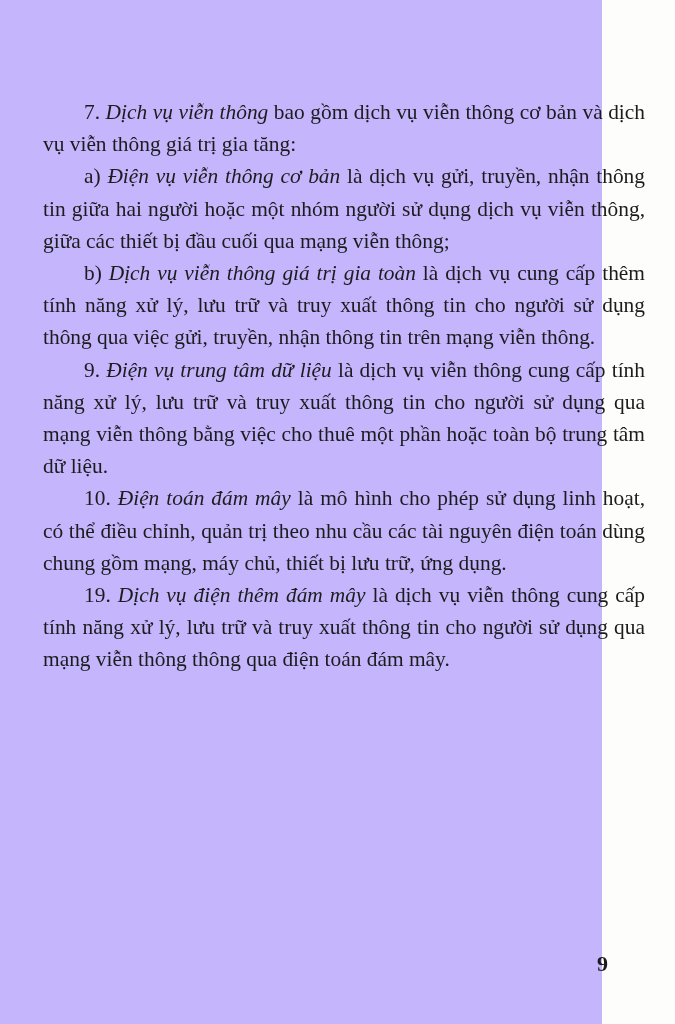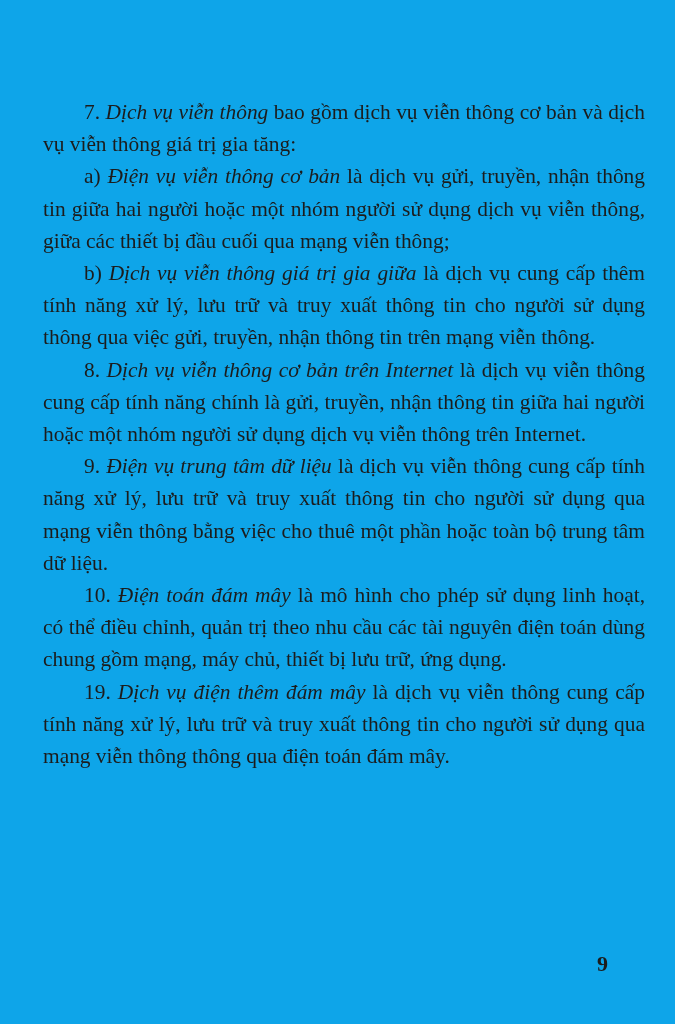--- a/index.html
+++ b/index.html
@@ -3,22 +3,22 @@
   <meta charset="utf-8">
   <style>
     html, body { margin: 0; padding: 0; }
     body {
       width: 675px; height: 1024px; overflow: hidden;
       background: #fdfdfc;
       font-family: "Liberation Serif", "DejaVu Serif", serif;
       color: #1c1c1c;
     }
     .page {
-      position: relative; width: 675px; height: 1024px;
-      background: #0ea5e9;
+      position: relative; width: 602px; height: 1024px;
+      background: #c4b5fd;
     }
     .body-text {
       position: absolute; left: 43px; top: 96px; width: 602px;
       font-size: 21.4px; line-height: 32.2px;
     }
     .para {
       margin: 0; text-align: justify; text-align-last: left;
       text-indent: 41px;
     }
     .para em { font-style: italic; }
@@ -27,20 +27,19 @@
       font-size: 22px; font-weight: bold;
     }
   </style>
 </head>
 <body>
 
 <div class="page">
   <div class="body-text">
     <p class="para"><span>7.</span> <em>Dịch vụ viễn thông</em> <span>bao gồm dịch vụ viễn thông cơ bản và dịch vụ viễn thông giá trị gia tăng:</span></p>
     <p class="para"><span>a)</span> <em>Điện vụ viễn thông cơ bản</em> <span>là dịch vụ gửi, truyền, nhận thông tin giữa hai người hoặc một nhóm người sử dụng dịch vụ viễn thông, giữa các thiết bị đầu cuối qua mạng viễn thông;</span></p>
-    <p class="para"><span>b)</span> <em>Dịch vụ viễn thông giá trị gia giữa</em> <span>là dịch vụ cung cấp thêm tính năng xử lý, lưu trữ và truy xuất thông tin cho người sử dụng thông qua việc gửi, truyền, nhận thông tin trên mạng viễn thông.</span></p>
-    <p class="para"><span>8.</span> <em>Dịch vụ viễn thông cơ bản trên Internet</em> <span>là dịch vụ viễn thông cung cấp tính năng chính là gửi, truyền, nhận thông tin giữa hai người hoặc một nhóm người sử dụng dịch vụ viễn thông trên Internet.</span></p>
+    <p class="para"><span>b)</span> <em>Dịch vụ viễn thông giá trị gia toàn</em> <span>là dịch vụ cung cấp thêm tính năng xử lý, lưu trữ và truy xuất thông tin cho người sử dụng thông qua việc gửi, truyền, nhận thông tin trên mạng viễn thông.</span></p>
     <p class="para"><span>9.</span> <em>Điện vụ trung tâm dữ liệu</em> <span>là dịch vụ viễn thông cung cấp tính năng xử lý, lưu trữ và truy xuất thông tin cho người sử dụng qua mạng viễn thông bằng việc cho thuê một phần hoặc toàn bộ trung tâm dữ liệu.</span></p>
     <p class="para"><span>10.</span> <em>Điện toán đám mây</em> <span>là mô hình cho phép sử dụng linh hoạt, có thể điều chỉnh, quản trị theo nhu cầu các tài nguyên điện toán dùng chung gồm mạng, máy chủ, thiết bị lưu trữ, ứng dụng.</span></p>
     <p class="para"><span>19.</span> <em>Dịch vụ điện thêm đám mây</em> <span>là dịch vụ viễn thông cung cấp tính năng xử lý, lưu trữ và truy xuất thông tin cho người sử dụng qua mạng viễn thông thông qua điện toán đám mây.</span></p>
   </div>
   <div class="page-number">9</div>
 </div>
 
 </body></html>

